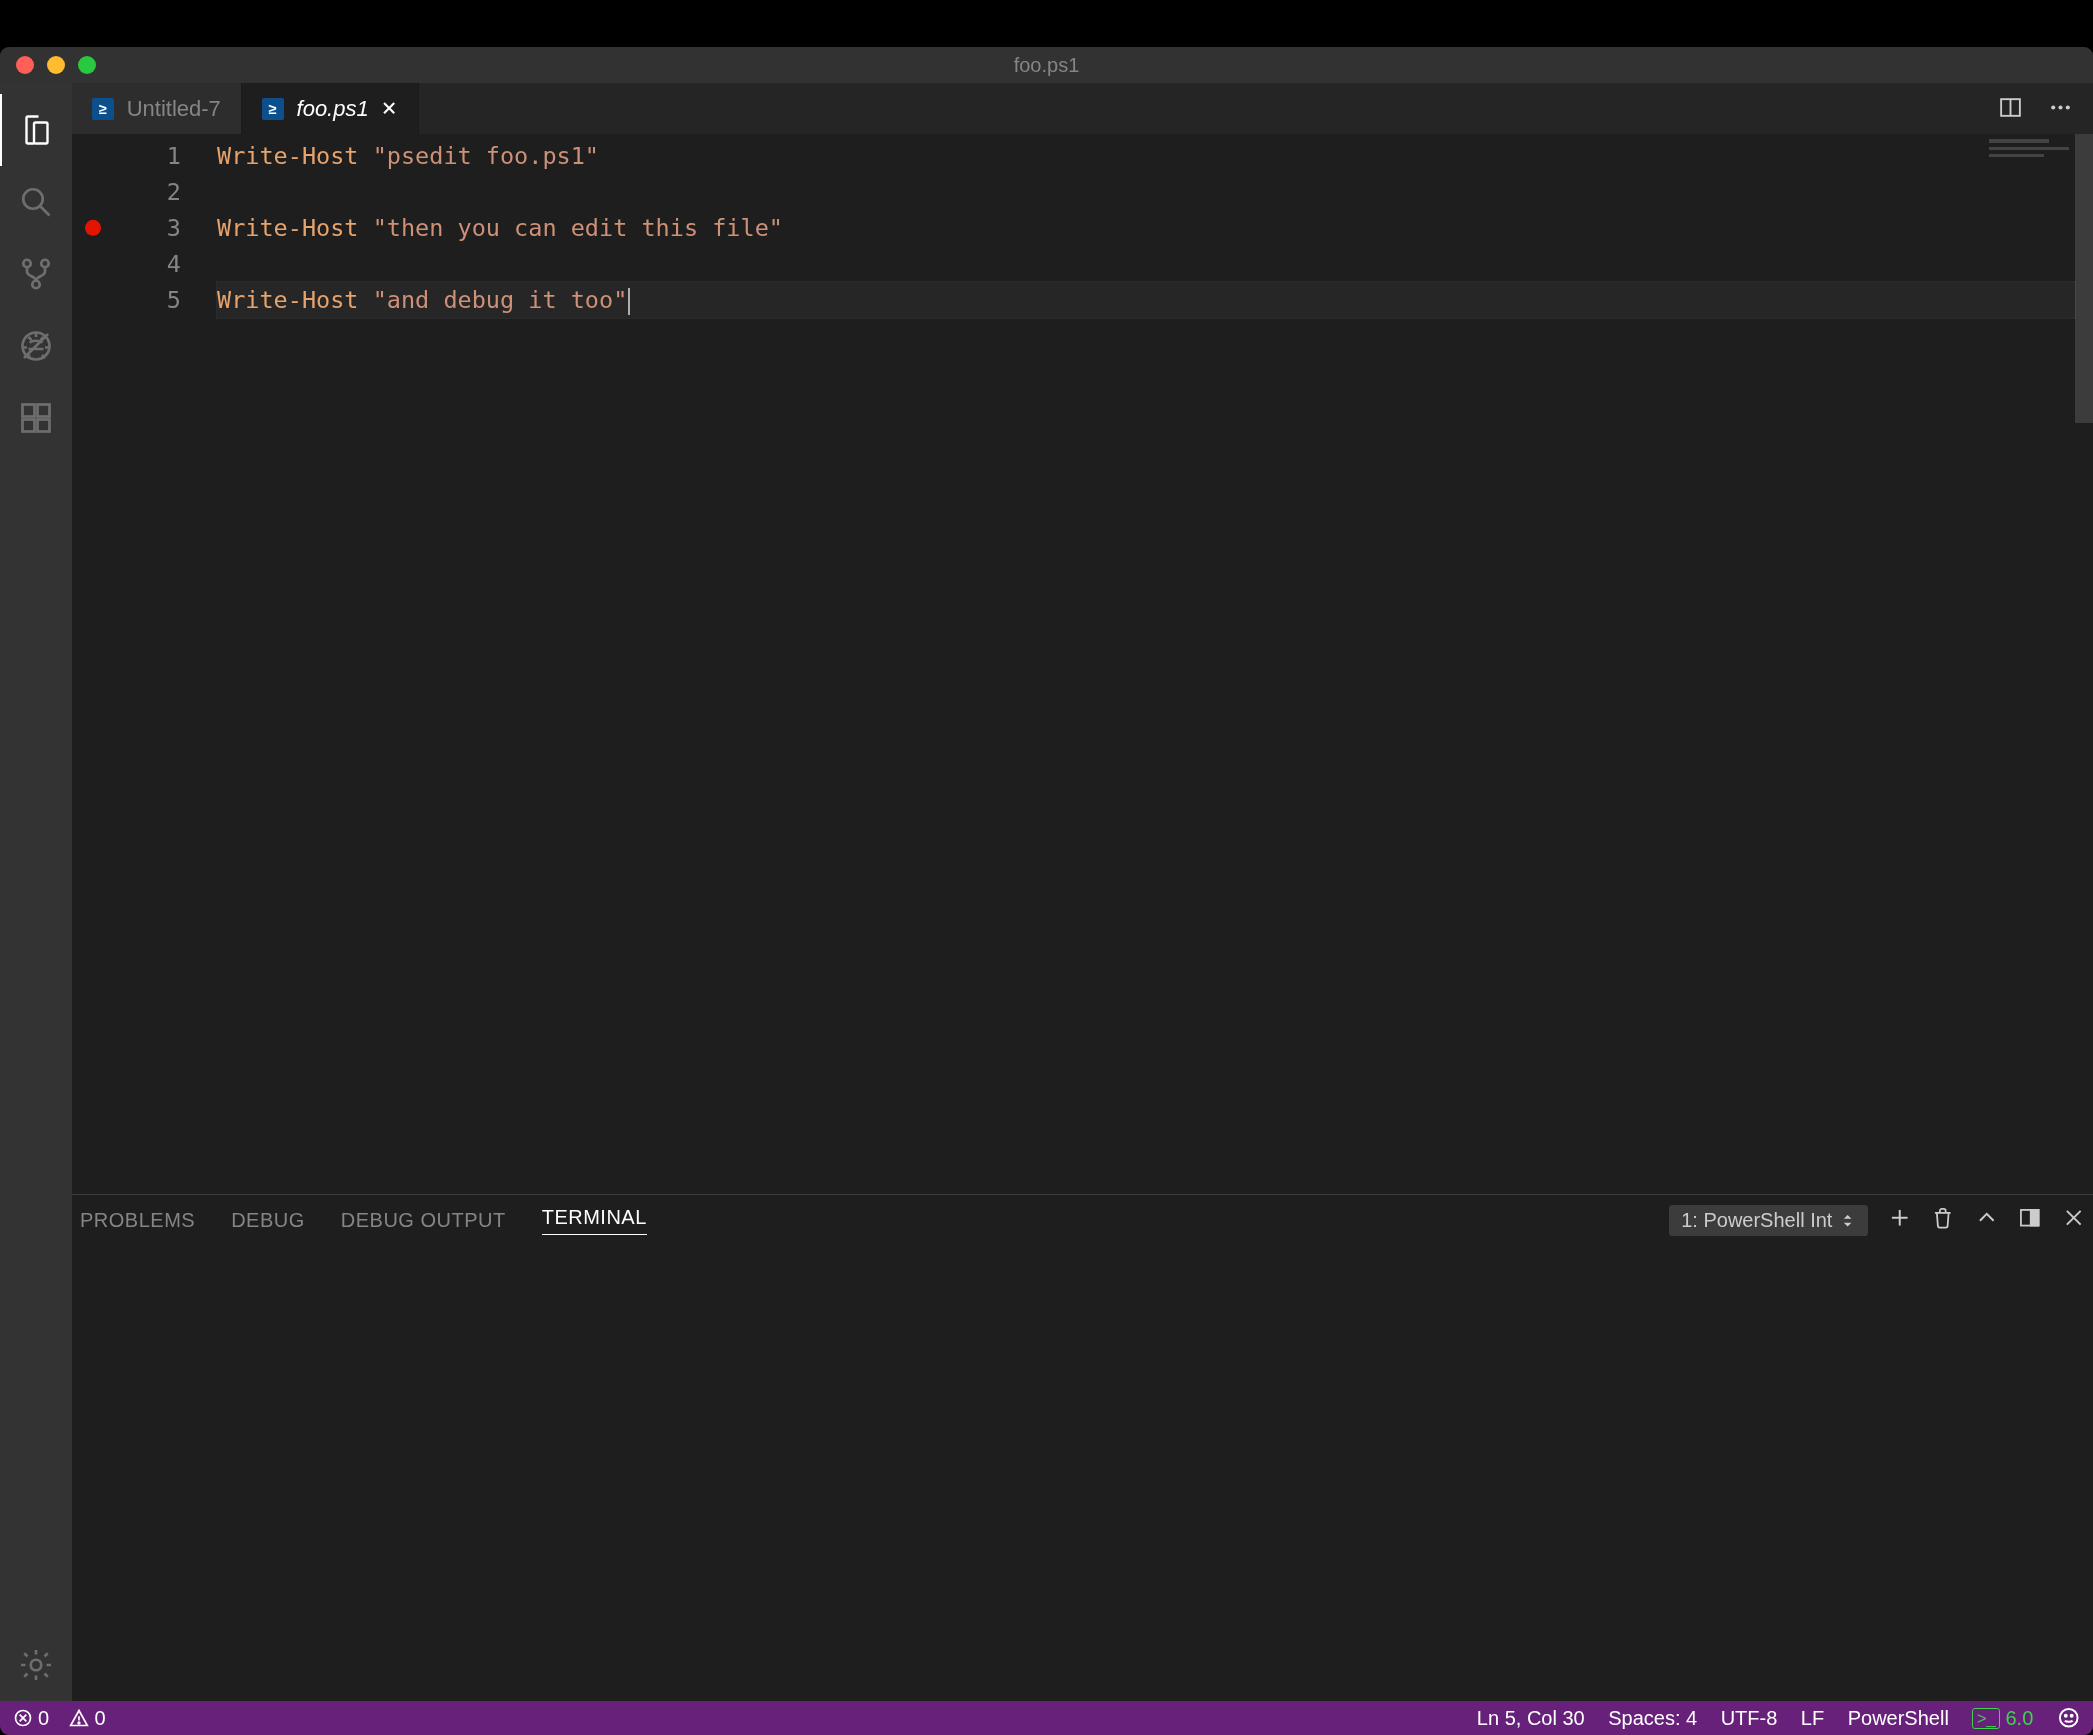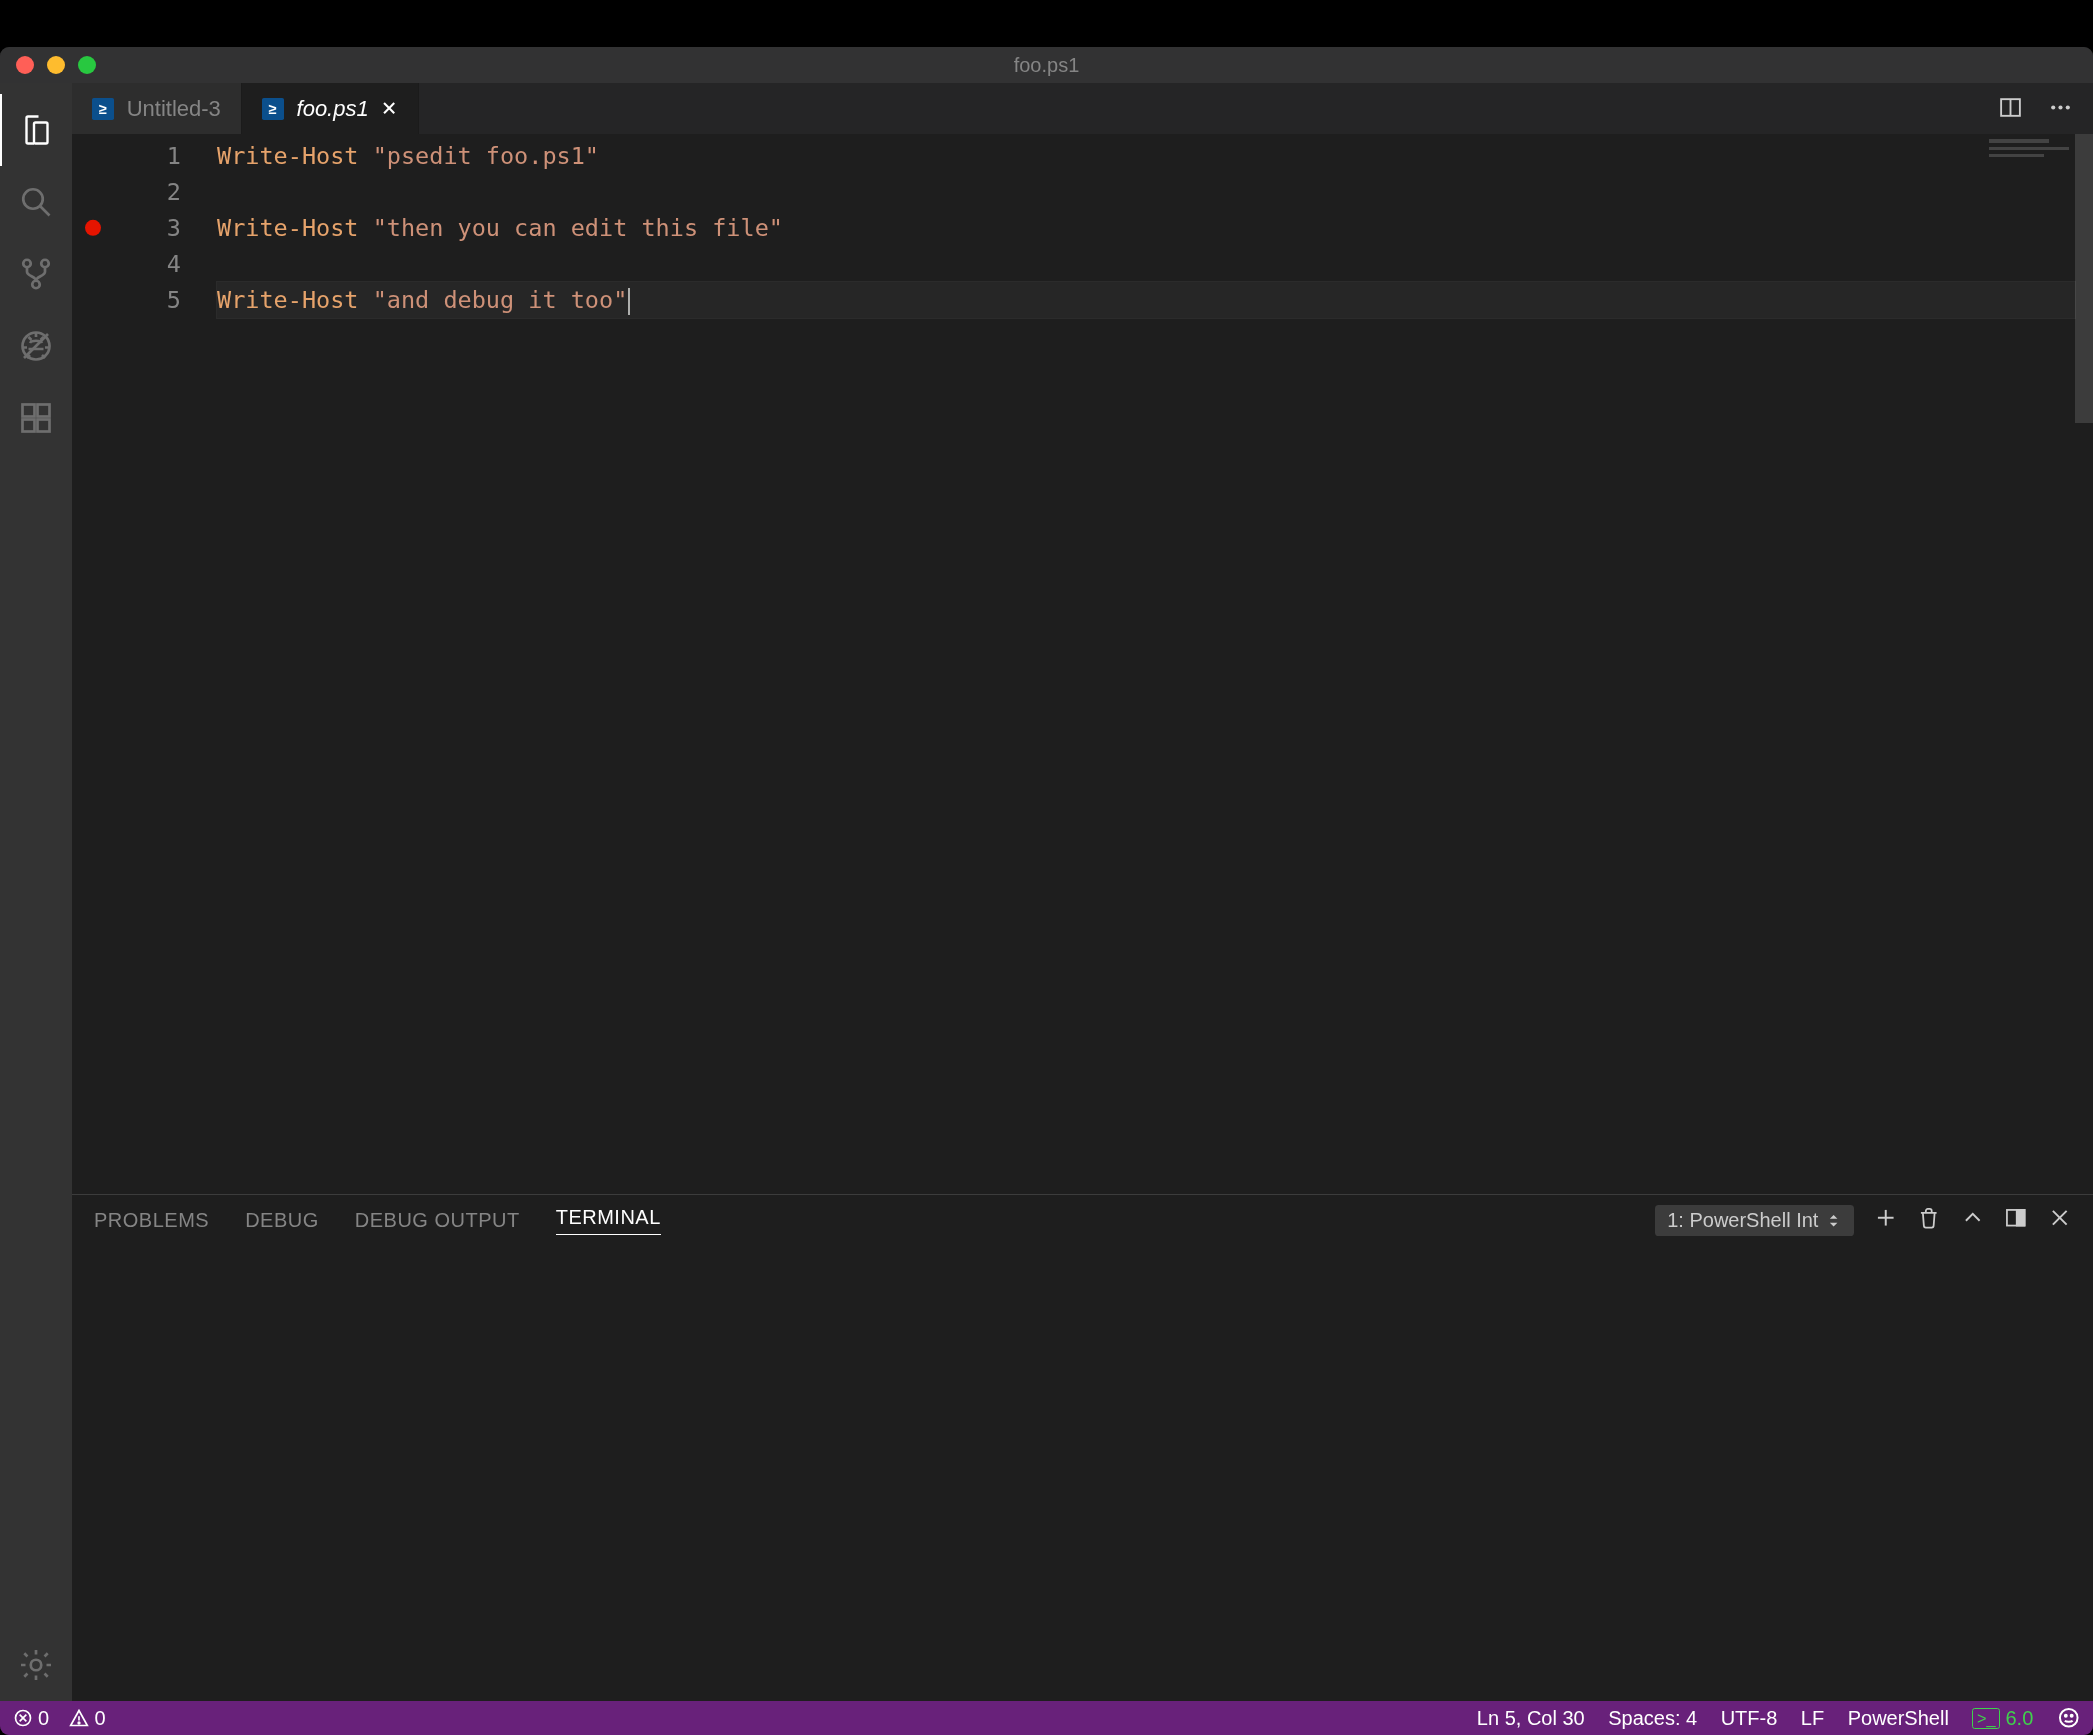--- a/index.html
+++ b/index.html
@@ -132,21 +132,21 @@
     background:rgba(200,200,200,0.18);
   }
   
   .panel {
     flex:0 0 507px; background:var(--bg);
     border-top:0.9px solid var(--border);
     display:flex; flex-direction:column;
   }
   .panel-tabs{
     height:51px; display:flex; align-items:center; gap:36px;
-    padding:0 22px; color:var(--fg-dim); font-size:20px;
+    padding:0 8px; color:var(--fg-dim); font-size:20px;
   }
   .ptab { letter-spacing:0.5px;}
   .ptab.active { color:#fff; border-bottom:1.8px solid #fff; padding-bottom:5.4px;}
   .panel-actions { margin-left:auto; display:flex; align-items:center; gap:20px; color:var(--fg);}
   .panel-actions .term-sel{
     background:#3c3c3c; color:var(--fg); font-size:20px;
     padding:3.6px 12.7px; border-radius:3.6px;
     display:flex; align-items:center; gap:7.2px;
     max-width:199px; overflow:hidden; white-space:nowrap;
   }
@@ -242,21 +242,21 @@
             <path d="M12 2v3M12 19v3M4.2 4.2l2.1 2.1M17.7 17.7l2.1 2.1M2 12h3M19 12h3M4.2 19.8l2.1-2.1M17.7 6.3l2.1-2.1"></path>
           </svg>
       </div>
     </div>
 
     <div class="main">
 
       <div class="tabbar">
         <div class="tab">
           <span class="psicon">≥</span>
-          <span>Untitled-3</span>
+          <span>Untitled-7</span>
         </div>
         <div class="tab active">
           <span class="psicon">≥</span>
           <span>foo.ps1</span>
           <span class="close">
             <svg viewBox="0 0 16 16" stroke="#fff" stroke-width="2">
                 <line x1="3" y1="3" x2="13" y2="13"></line>
                 <line x1="13" y1="3" x2="3" y2="13"></line>
               </svg>
           </span>

